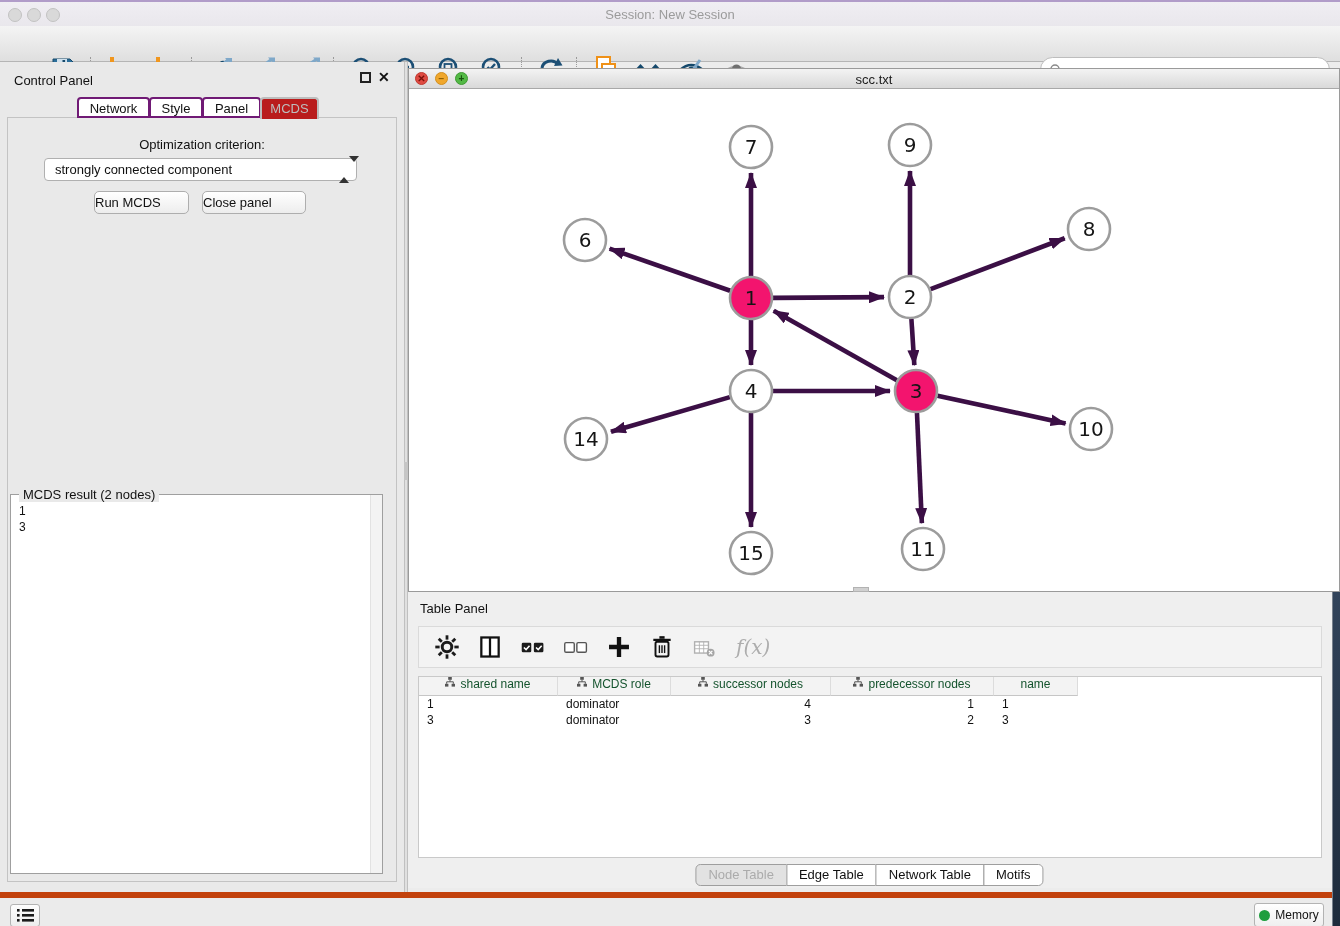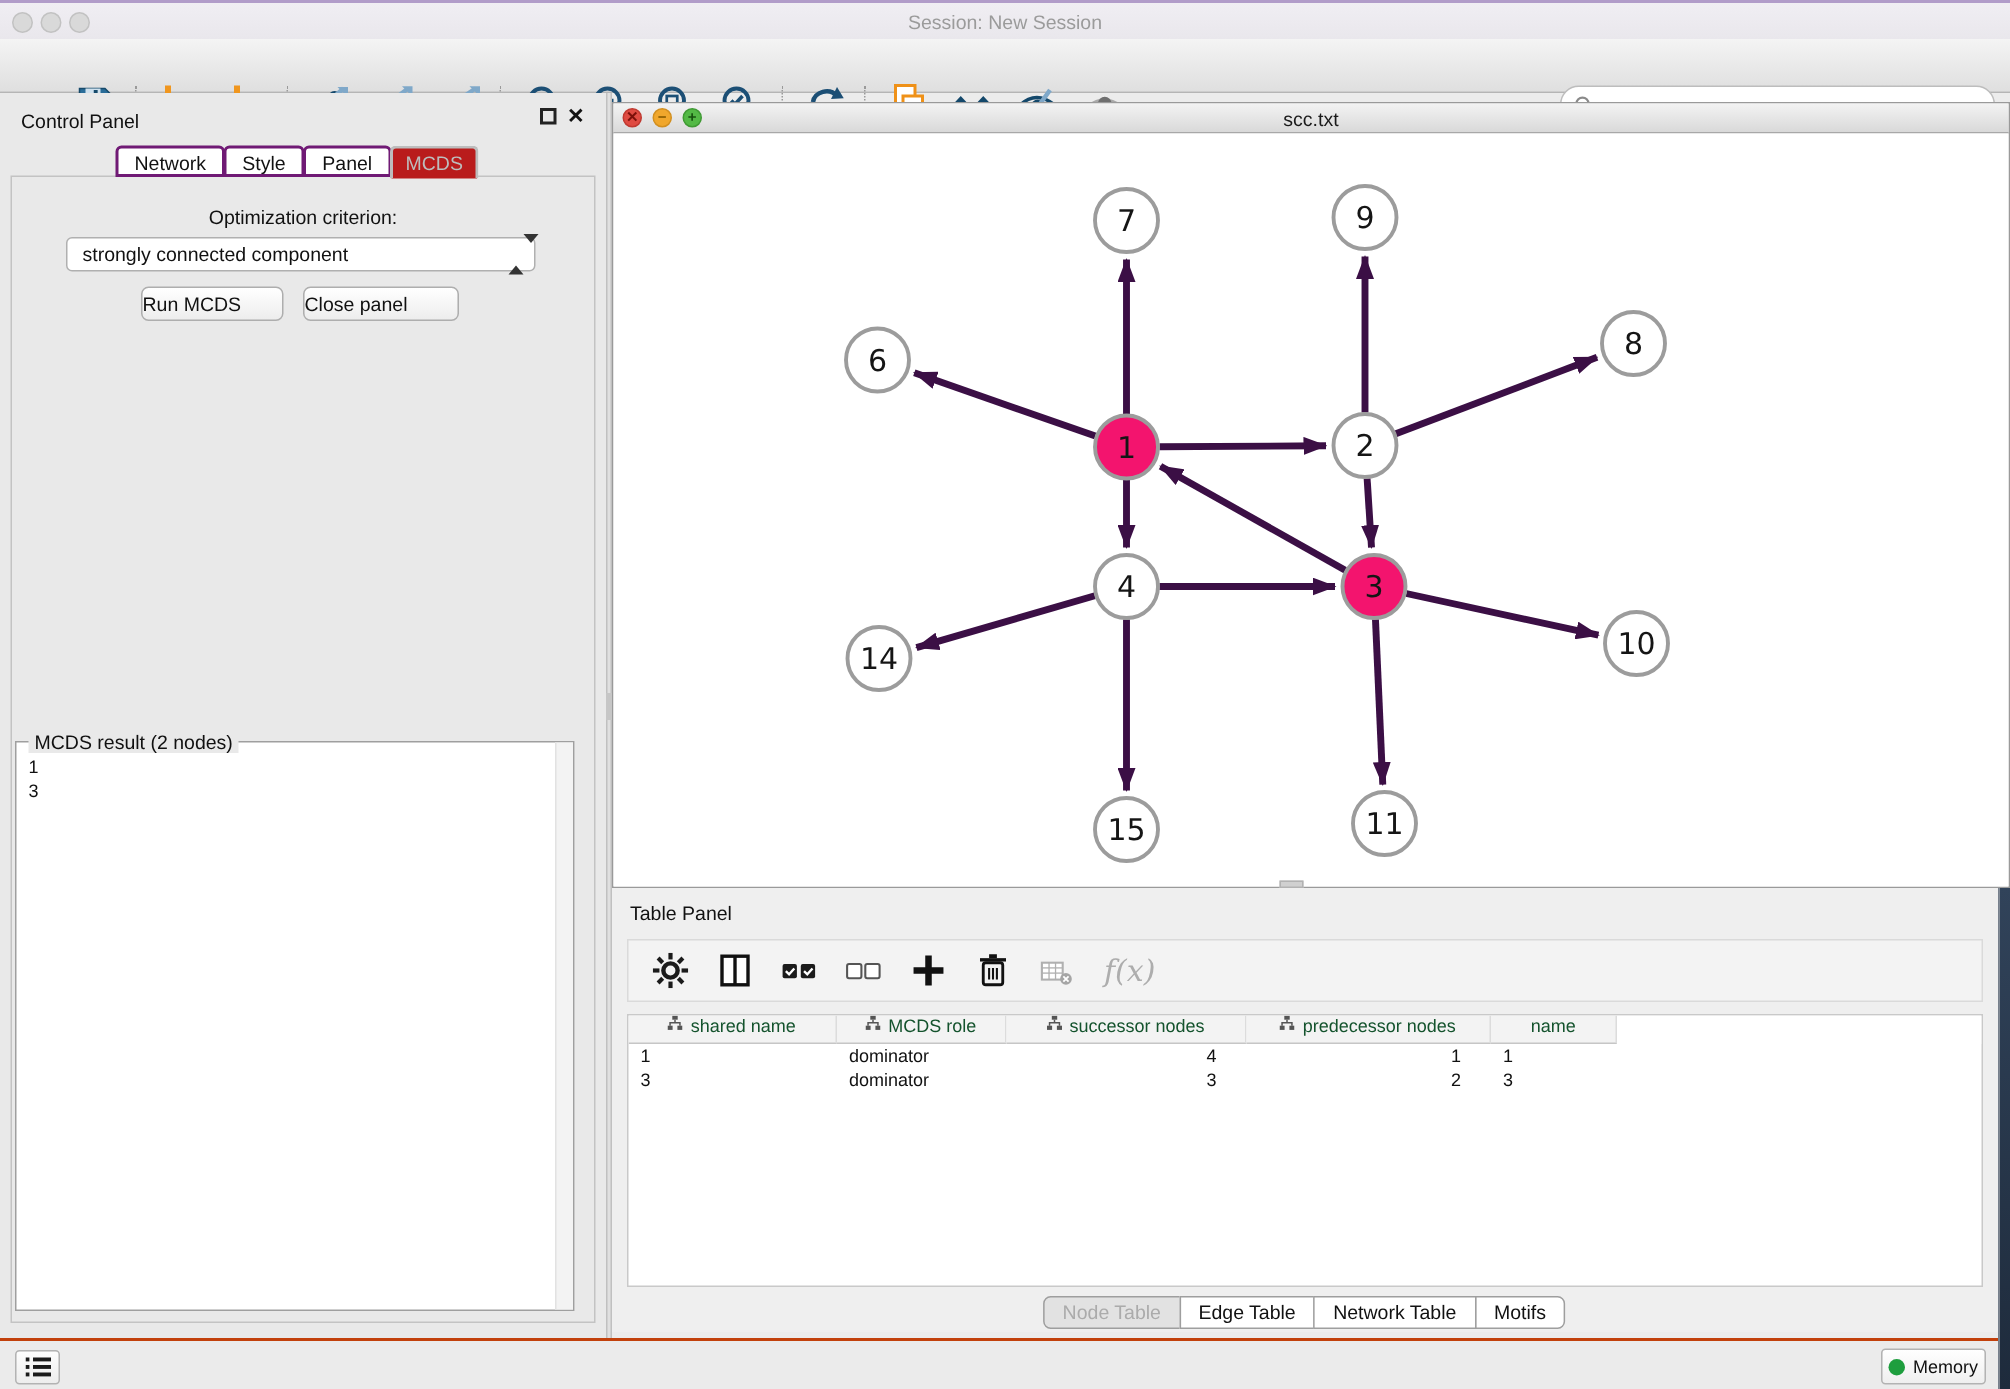--- a/index.html
+++ b/index.html
@@ -84,21 +84,21 @@
   .tr-row { display:flex; height:16px; }
   .td-cell { font-size:12px; color:#111; line-height:16px; white-space:nowrap; overflow:hidden; }
   #tp-tabs { position:absolute; left:50%; transform:translateX(-50%); top:272px; display:flex; }
   .tp-tab { height:22px; line-height:20px; font-size:13px; text-align:center; background:#fff;
     border:1px solid #9e9e9e; margin-left:-1px; color:#111; padding:0 12px; }
   .tp-tab.active { background:#e2e2e2; color:#ababab; border-radius:5px 0 0 5px; }
   .tp-tab.last { border-radius:0 5px 5px 0; }
 
   
   #status-bar { position:absolute; left:0; top:892px; width:1332px; height:34px;
-    background:#ebebeb; border-top:2px solid #c2410c; }
+    background:#ebebeb; border-top:6px solid #c2410c; }
   #list-btn { position:absolute; left:10px; top:6px; width:30px; height:23px;
     background:linear-gradient(#fdfdfd,#ededed); border:1px solid #b3b3b3; border-radius:3px;
     display:flex; align-items:center; justify-content:center; }
   #memory-btn { position:absolute; right:8px; top:5px; width:70px; height:24px;
     background:linear-gradient(#ffffff,#efefef); border:1px solid #b3b3b3; border-radius:3px;
     display:flex; align-items:center; justify-content:center; gap:5px; font-size:12px; color:#111; }
   #memory-dot { width:11px; height:11px; border-radius:50%; background:#1e9e3e; }
 
   #desktop-strip { position:absolute; right:0; top:592px; width:8px; height:334px;
     background:linear-gradient(180deg,#31435a,#1e2b3c); border-left:1px solid #77808c; }

